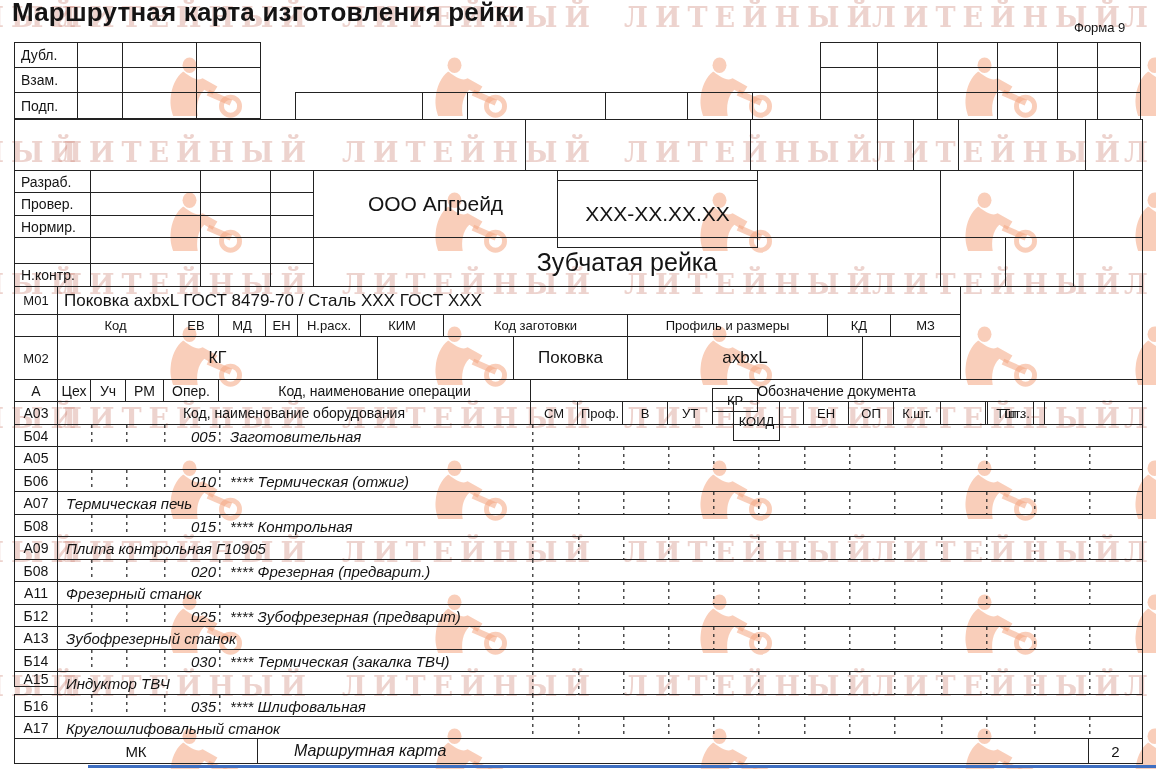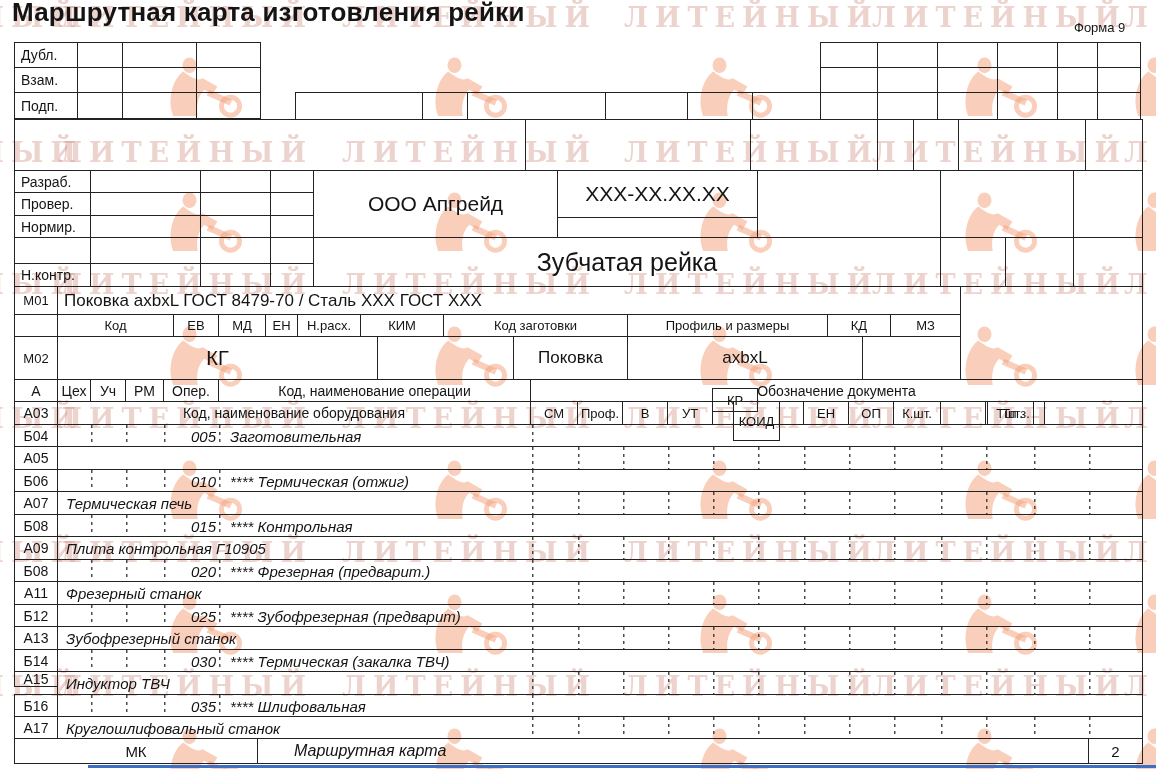--- a/index.html
+++ b/index.html
@@ -5,21 +5,21 @@
   html,body{margin:0;padding:0;background:#fff;}
   #doc{position:relative;width:1156px;height:769px;background:#fff;overflow:hidden;
        font-family:"Liberation Sans",sans-serif;color:#141414;}
   :root{--bd:#222;
         --dash:repeating-linear-gradient(to bottom, rgba(45,45,45,.85) 0 3px, transparent 3px 7px);}
   .c{position:absolute;box-sizing:border-box;border:1.5px solid var(--bd);
      display:flex;align-items:center;justify-content:center;background:transparent;}
   .rc{display:block;}
   .lft{justify-content:flex-start;padding-left:6px;}
   .it{}.f13{font-size:13px}.f14{font-size:14px}.f15{font-size:15px}
-  .f16{font-size:20px}.f17{font-size:17px}.f19{font-size:25px}.f21{font-size:21px}
+  .f16{font-size:16px}.f17{font-size:17px}.f19{font-size:25px}.f21{font-size:21px}
   .title{position:absolute;left:12px;top:-3px;font-size:26px;font-weight:bold;letter-spacing:.2px;white-space:nowrap;}
   .forma{position:absolute;left:1074px;top:20px;font-size:13px;}
   .opnum{position:absolute;left:104px;width:54px;text-align:right;font-style:italic;font-size:15px;
          top:50%;transform:translateY(-50%);}
   .opname{position:absolute;left:172px;font-style:italic;font-size:15px;top:50%;
           transform:translateY(-50%);white-space:nowrap;}
   .eqname{position:absolute;left:8px;font-style:italic;font-size:15px;top:50%;
           transform:translateY(-50%);white-space:nowrap;}
   .mkname{position:absolute;left:36px;font-style:italic;font-size:16px;top:50%;
           transform:translateY(-50%);white-space:nowrap;}
@@ -317,21 +317,21 @@
   <div class="c" style="left:270px;top:170px;width:44px;height:23px"></div>
   <div class="c lft f14" style="left:14px;top:192px;width:77px;height:24px">Провер.</div>
   <div class="c" style="left:90px;top:192px;width:111px;height:24px"></div>
   <div class="c" style="left:200px;top:192px;width:71px;height:24px"></div>
   <div class="c" style="left:270px;top:192px;width:44px;height:24px"></div>
   <div class="c lft f14" style="left:14px;top:215px;width:77px;height:23px">Нормир.</div>
   <div class="c" style="left:90px;top:215px;width:111px;height:23px"></div>
   <div class="c" style="left:200px;top:215px;width:71px;height:23px"></div>
   <div class="c" style="left:270px;top:215px;width:44px;height:23px"></div>
   <div class="c f21" style="left:313px;top:170px;width:245px;height:68px">ООО Апгрейд</div>
-  <div class="c f21" style="left:557px;top:170px;width:201px;height:48px">XXX-XX.XX.XX</div>
+  <div class="c f21" style="left:557px;top:180px;width:201px;height:68px">XXX-XX.XX.XX</div>
   <div class="c" style="left:757px;top:170px;width:184px;height:68px"></div>
   <div class="c" style="left:940px;top:170px;width:134px;height:68px"></div>
   <div class="c" style="left:1073px;top:170px;width:70px;height:68px"></div>
 
   <div class="c" style="left:14px;top:237px;width:77px;height:27px"></div>
   <div class="c" style="left:90px;top:237px;width:111px;height:27px"></div>
   <div class="c" style="left:200px;top:237px;width:71px;height:27px"></div>
   <div class="c" style="left:270px;top:237px;width:44px;height:27px"></div>
   <div class="c lft f14" style="left:14px;top:263px;width:77px;height:24px">Н.контр.</div>
   <div class="c" style="left:90px;top:263px;width:111px;height:24px"></div>

